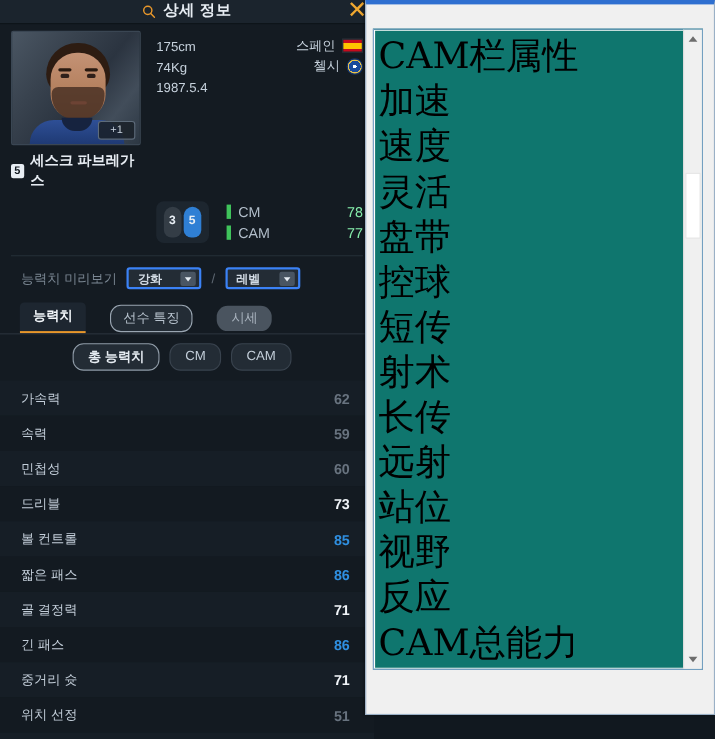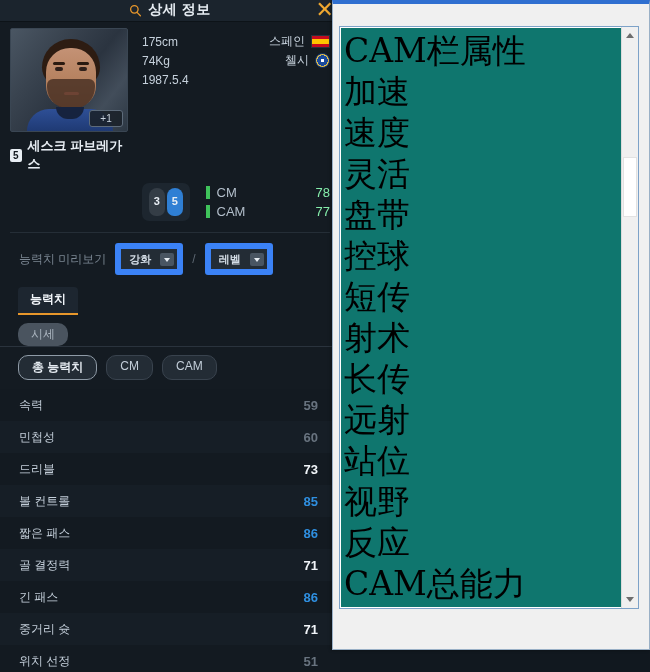--- a/index.html
+++ b/index.html
@@ -139,55 +139,55 @@
 
   #divider { height: 1px; background: #252e37; margin: 11px 10px 0 10px; }
 
   
   #preview-row {
     display: flex; align-items: center; gap: 9px; padding: 10px 10px 0 19px;
   }
   #preview-label { color: #7b8793; font-size: 12px; }
   .select-box {
     display: flex; align-items: center; justify-content: space-between;
-    width: 68px; height: 32px; padding: 0 3px 0 8px;
-    background: #232c35; border: 6px solid #3b82f6; border-radius: 3px;
+    width: 68px; height: 20px; padding: 0 3px 0 8px;
+    background: #232c35; border: 2px solid #3b82f6; border-radius: 3px;
     cursor: pointer;
   }
   .select-box .sel-text { color: #d3dce5; font-size: 11px; font-weight: bold; }
   .caret {
     width: 14px; height: 13px; background: #495562; border-radius: 2px;
     position: relative;
   }
   .caret::after {
     content: ""; position: absolute; left: 4px; top: 5px;
     border-left: 3px solid transparent; border-right: 3px solid transparent;
     border-top: 4px solid #e6ecf2;
   }
   #slash { color: #5e6873; font-size: 12px; }
 
   
-  #tabs-row { display: flex; align-items: flex-start; gap: 8px; padding: 12px 0 0 18px; flex-direction: column; }
+  #tabs-row { display: flex; align-items: center; gap: 22px; padding: 12px 0 0 18px; }
   .tab {
     padding: 4px 12px 5px 12px; border-radius: 4px 4px 0 0; font-size: 12px; cursor: pointer;
   }
   .tab.active {
     background: #1d2630; color: #f2f6fa; font-weight: bold;
     border-bottom: 2px solid #e8972b;
   }
   .tab.outline {
     background: #232c35; color: #b9c4cf; border: 1px solid #9aa6b2; border-radius: 10px;
     padding: 3px 11px;
   }
   .tab.solid {
     background: #4a545f; color: #aab4bf; border-radius: 10px; padding: 3px 13px;
   }
   #tabs-underline { height: 1px; background: #2a333d; margin: 0 0 0 0; }
 
-  #chips-row { display: flex; gap: 9px; padding: 8px 0 0 18px; }
+  #chips-row { display: flex; gap: 9px; padding: 8px 0 0 18px; margin-left: 48px; }
   .chip {
     padding: 3px 13px; border-radius: 10px; font-size: 12px; cursor: pointer;
   }
   .chip.selected { background: #232c35; border: 1px solid #8f9ba7; color: #e6ecf2; font-weight: bold; }
   .chip.plain { background: #232c35; border: 1px solid #39434e; color: #c3ced9; }
 
   
   #stats-list { margin-top: 9px; }
   .stat-row {
     display: flex; align-items: center; justify-content: space-between;
@@ -334,31 +334,36 @@
     </div>
     <span id="slash">/</span>
     <div class="select-box">
       <span class="sel-text">레벨</span>
       <span class="caret"></span>
     </div>
   </div>
 
   <div id="tabs-row">
     <div class="tab active">능력치</div>
+    <div class="tab outline">선수 특징</div>
     <div class="tab solid">시세</div>
   </div>
   <div id="tabs-underline"></div>
 
   <div id="chips-row">
     <div class="chip selected">총 능력치</div>
     <div class="chip plain">CM</div>
     <div class="chip plain">CAM</div>
   </div>
 
   <div id="stats-list">
+    <div class="stat-row odd">
+      <span class="stat-name">가속력</span>
+      <span class="stat-val v-gray">62</span>
+    </div>
     <div class="stat-row even">
       <span class="stat-name">속력</span>
       <span class="stat-val v-gray">59</span>
     </div>
     <div class="stat-row odd">
       <span class="stat-name">민첩성</span>
       <span class="stat-val v-gray">60</span>
     </div>
     <div class="stat-row even">
       <span class="stat-name">드리블</span>

